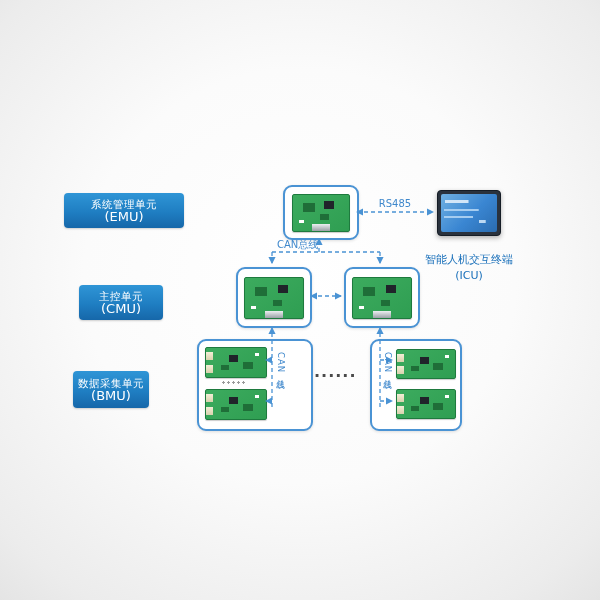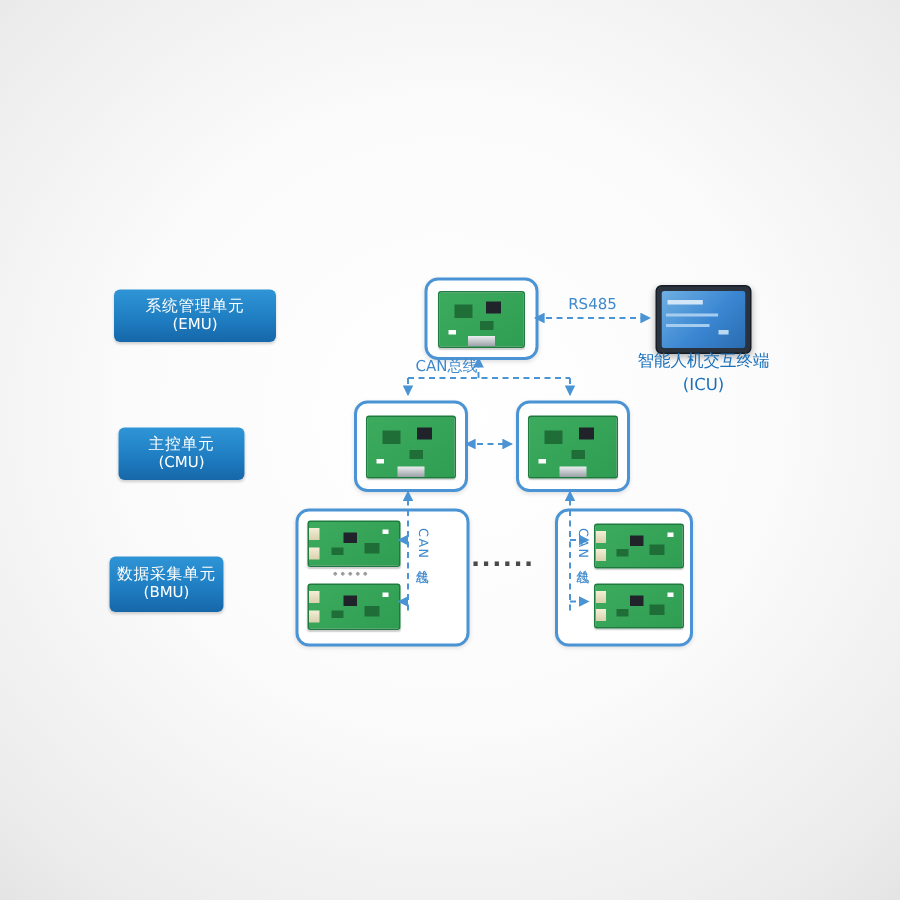--- a/index.html
+++ b/index.html
@@ -13,21 +13,21 @@
       #ffffff 0%, #fbfbfb 30%, #ececec 55%, #d8d8d8 75%, #c2c2c2 90%, #b2b2b2 100%);
   }
   
   .side-label{
     position:absolute;display:flex;flex-direction:column;align-items:center;justify-content:center;
     background:linear-gradient(180deg,#2f95d6 0%, var(--label-box-blue,#1f7ec2) 55%, #1667a9 100%);
     border-radius:4px;color:#fff;text-align:center;
     box-shadow:0 1px 2px rgba(0,0,0,.18);
   }
   .side-label .l1{font-size:10.5px;line-height:13px;letter-spacing:.5px;}
-  .side-label .l2{font-size:10px;line-height:12px;}
+  .side-label .l2{font-size:13px;line-height:12px;}
   
   .node{
     position:absolute;background:#ffffff;
     border:2px solid var(--node-border-blue,#4a93d4);
     border-radius:9px;box-shadow:0 1px 3px rgba(0,0,0,.12);
     display:flex;align-items:center;justify-content:center;
   }
   .node.group{display:block;}
   
   .pcb{border:1px solid #1e7a3e;border-radius:2px;box-shadow:0 1px 1px rgba(0,0,0,.2);}
@@ -78,21 +78,21 @@
   .conn-label{position:absolute;color:#3f88cc;font-size:10px;line-height:10px;white-space:nowrap;}
   .vlabel{position:absolute;writing-mode:vertical-rl;color:#3f88cc;font-size:8.5px;letter-spacing:1px;white-space:nowrap;}
   .ellipsis{position:absolute;color:#4a4a4a;font-size:16px;font-weight:bold;letter-spacing:1px;}
   .icu-text{position:absolute;text-align:center;color:var(--icu-text-blue,#1a70ba);font-size:11px;line-height:16px;}
 </style>
 </head>
 <body>
 
 <div class="stage">
 
-  <div class="side-label" style="left:64px;top:193px;width:108px;height:35px;margin-left:12px;">
+  <div class="side-label" style="left:64px;top:193px;width:120px;height:35px;">
     <span class="l1">系统管理单元</span>
     <span class="l2">(EMU)</span>
   </div>
   <div class="side-label" style="left:79px;top:285px;width:84px;height:35px;">
     <span class="l1">主控单元</span>
     <span class="l2">(CMU)</span>
   </div>
   <div class="side-label" style="left:73px;top:371px;width:76px;height:37px;">
     <span class="l1">数据采集单元</span>
     <span class="l2">(BMU)</span>
@@ -142,18 +142,18 @@
     <line x1="380" y1="360" x2="392" y2="360" marker-end="url(#arr)"></line>
     <line x1="380" y1="401" x2="392" y2="401" marker-end="url(#arr)"></line>
   </svg>
 
   <div class="conn-label" style="left:372px;top:199px;width:46px;text-align:center;">RS485</div>
   <div class="conn-label" style="left:277px;top:240px;">CAN总线</div>
   <div class="vlabel" style="left:275px;top:352px;">CAN总线</div>
   <div class="vlabel" style="left:382px;top:352px;">CAN总线</div>
   <div class="ellipsis" style="left:314px;top:362px;">......</div>
 
-  <div class="icu-text" style="left:406px;top:233px;width:126px;">
+  <div class="icu-text" style="left:406px;top:252px;width:126px;">
     <div>智能人机交互终端</div>
     <div>(ICU)</div>
   </div>
 
 </div>
 
 </body></html>

